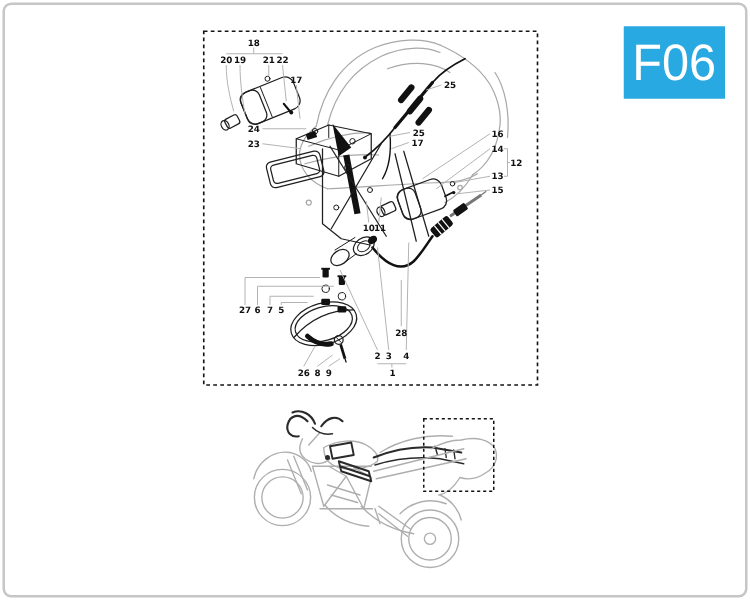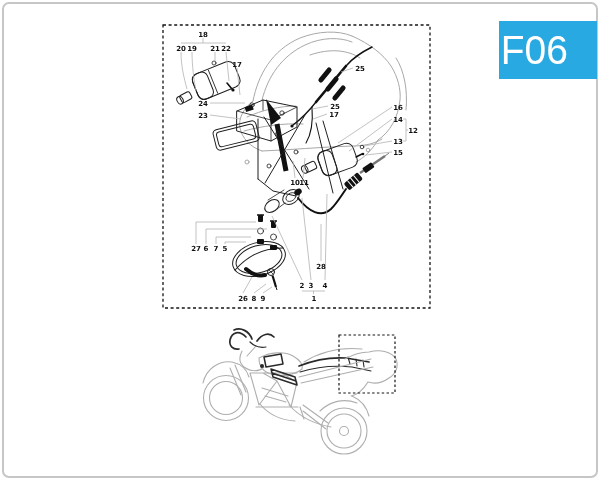--- a/index.html
+++ b/index.html
@@ -1,21 +1,21 @@
 <!DOCTYPE html>
 <html><head>
 <meta charset="utf-8">
 <style>
   html,body{margin:0;padding:0;}
   body{width:600px;height:480px;background:#fff;position:relative;overflow:hidden;
        font-family:"Liberation Sans",sans-serif;}
   .page-frame{position:absolute;left:2px;top:2px;right:2px;bottom:2px;
        border:2px solid #c6c6c6;border-radius:7px;background:#fff;}
-  .code-badge{position:absolute;left:499px;top:21px;width:98px;height:58px;
-       display:flex;align-items:center;justify-content:flex-start;
+  .code-badge{position:absolute;left:499px;top:21px;width:81px;height:58px;
+       display:flex;align-items:center;justify-content:center;
        color:#fff;font-size:41px;font-weight:400;letter-spacing:0px;
        transform-origin:center;background:#29A9E1;}
   .code-badge span{display:inline-block;transform:scaleX(.95);}
   svg{position:absolute;left:0;top:0;}
   .ln{stroke:#1f1f1f;fill:none;stroke-width:1;stroke-linecap:round;stroke-linejoin:round;}
   .thin{stroke-width:.8;}
   .ghost{stroke:#a8a8a8;fill:none;stroke-width:1;stroke-linecap:round;stroke-linejoin:round;}
   .lead{stroke:#b3b3b3;fill:none;stroke-width:.8;}
   .dark{stroke:#111;fill:none;stroke-linecap:round;stroke-linejoin:round;}
   .moto{stroke:#aeaeae;fill:none;stroke-width:1.1;stroke-linecap:round;stroke-linejoin:round;}

